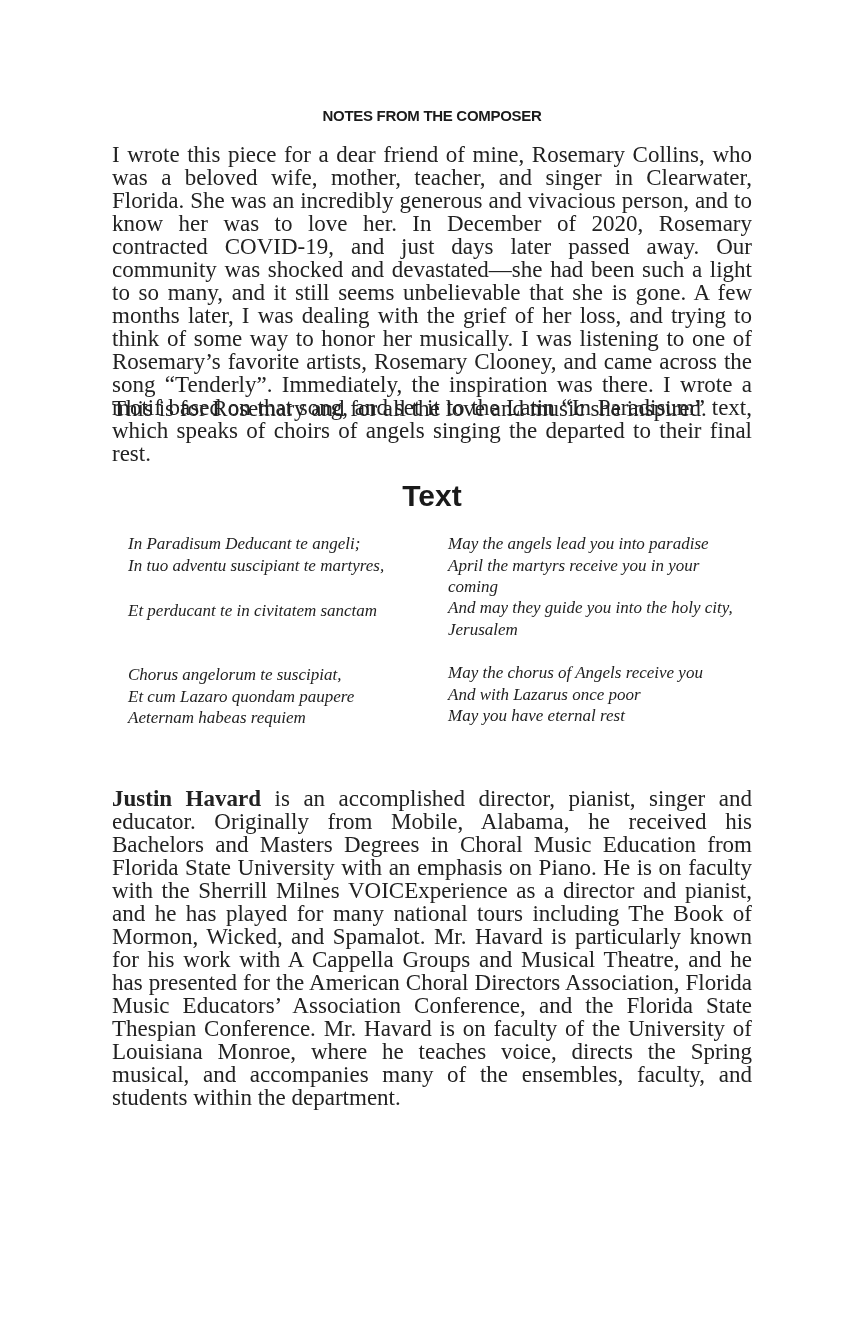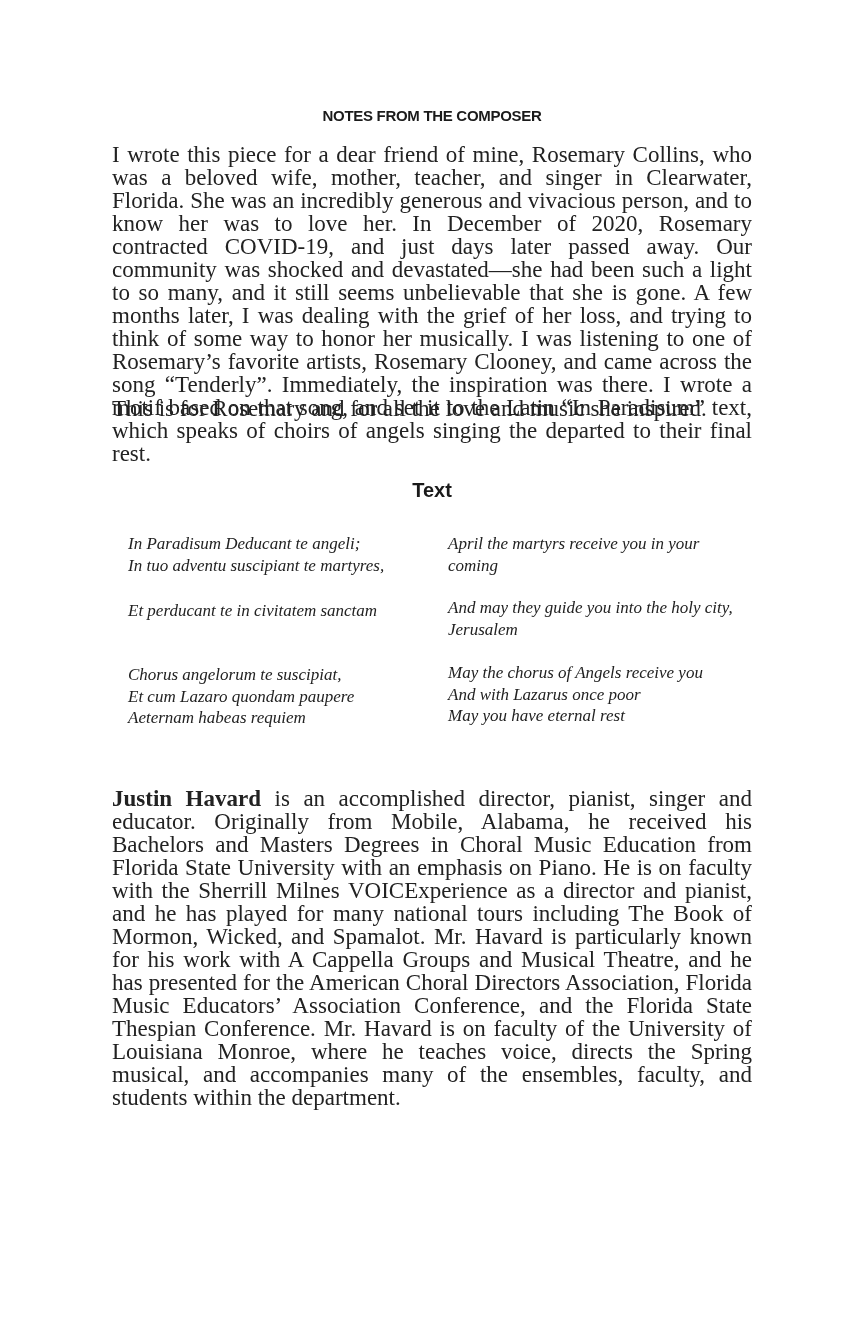--- a/index.html
+++ b/index.html
@@ -11,21 +11,21 @@
       letter-spacing: -0.3px; color: #1a1a1a;
     }
     .prose {
       font-family: "Liberation Serif", serif; font-size: 23px; line-height: 23px;
       text-align: justify; margin: 0; color: #222;
     }
     .notes { position: absolute; top: 143px; left: 0; width: 640px; }
     .dedication { position: absolute; top: 397px; left: 0; width: 640px; }
     .h2 {
       position: absolute; top: 479px; left: 0; width: 640px; text-align: center;
-      font-family: "Liberation Sans", sans-serif; font-weight: bold; font-size: 20px; color: #1a1a1a;
+      font-family: "Liberation Sans", sans-serif; font-weight: bold; font-size: 30px; color: #1a1a1a;
     }
     .textcols { position: absolute; top: 517px; left: 0; width: 640px; }
     .col { position: absolute; top: 0; font-family: "Liberation Serif", serif; font-style: italic; font-size: 17px; line-height: 21.5px; color: #222; }
     .col.latin { left: 0; width: 290px; }
     .col.eng { left: 320px; width: 320px; }
     .stanza { margin: 16px; }
     .line { display: block; }
     .bio { position: absolute; top: 787px; left: 0; width: 640px; }
     .bio b { font-weight: bold; }
   </style>
@@ -49,20 +49,21 @@
         <span class="line">Et perducant te in civitatem sanctam</span>
       </div>
       <div class="stanza" style="position:absolute;top:131px;width:290px;">
         <span class="line">Chorus angelorum te suscipiat,</span>
         <span class="line">Et cum Lazaro quondam paupere</span>
         <span class="line">Aeternam habeas requiem</span>
       </div>
     </div>
     <div class="col eng">
       <div class="stanza" style="position:absolute;top:0;width:330px;">
+        <span class="line">May the angels lead you into paradise</span>
         <span class="line">April the martyrs receive you in your</span>
         <span class="line">coming</span>
       </div>
       <div class="stanza" style="position:absolute;top:64px;width:330px;">
         <span class="line">And may they guide you into the holy city,</span>
         <span class="line">Jerusalem</span>
       </div>
       <div class="stanza" style="position:absolute;top:129px;width:330px;">
         <span class="line">May the chorus of Angels receive you</span>
         <span class="line">And with Lazarus once poor</span>

